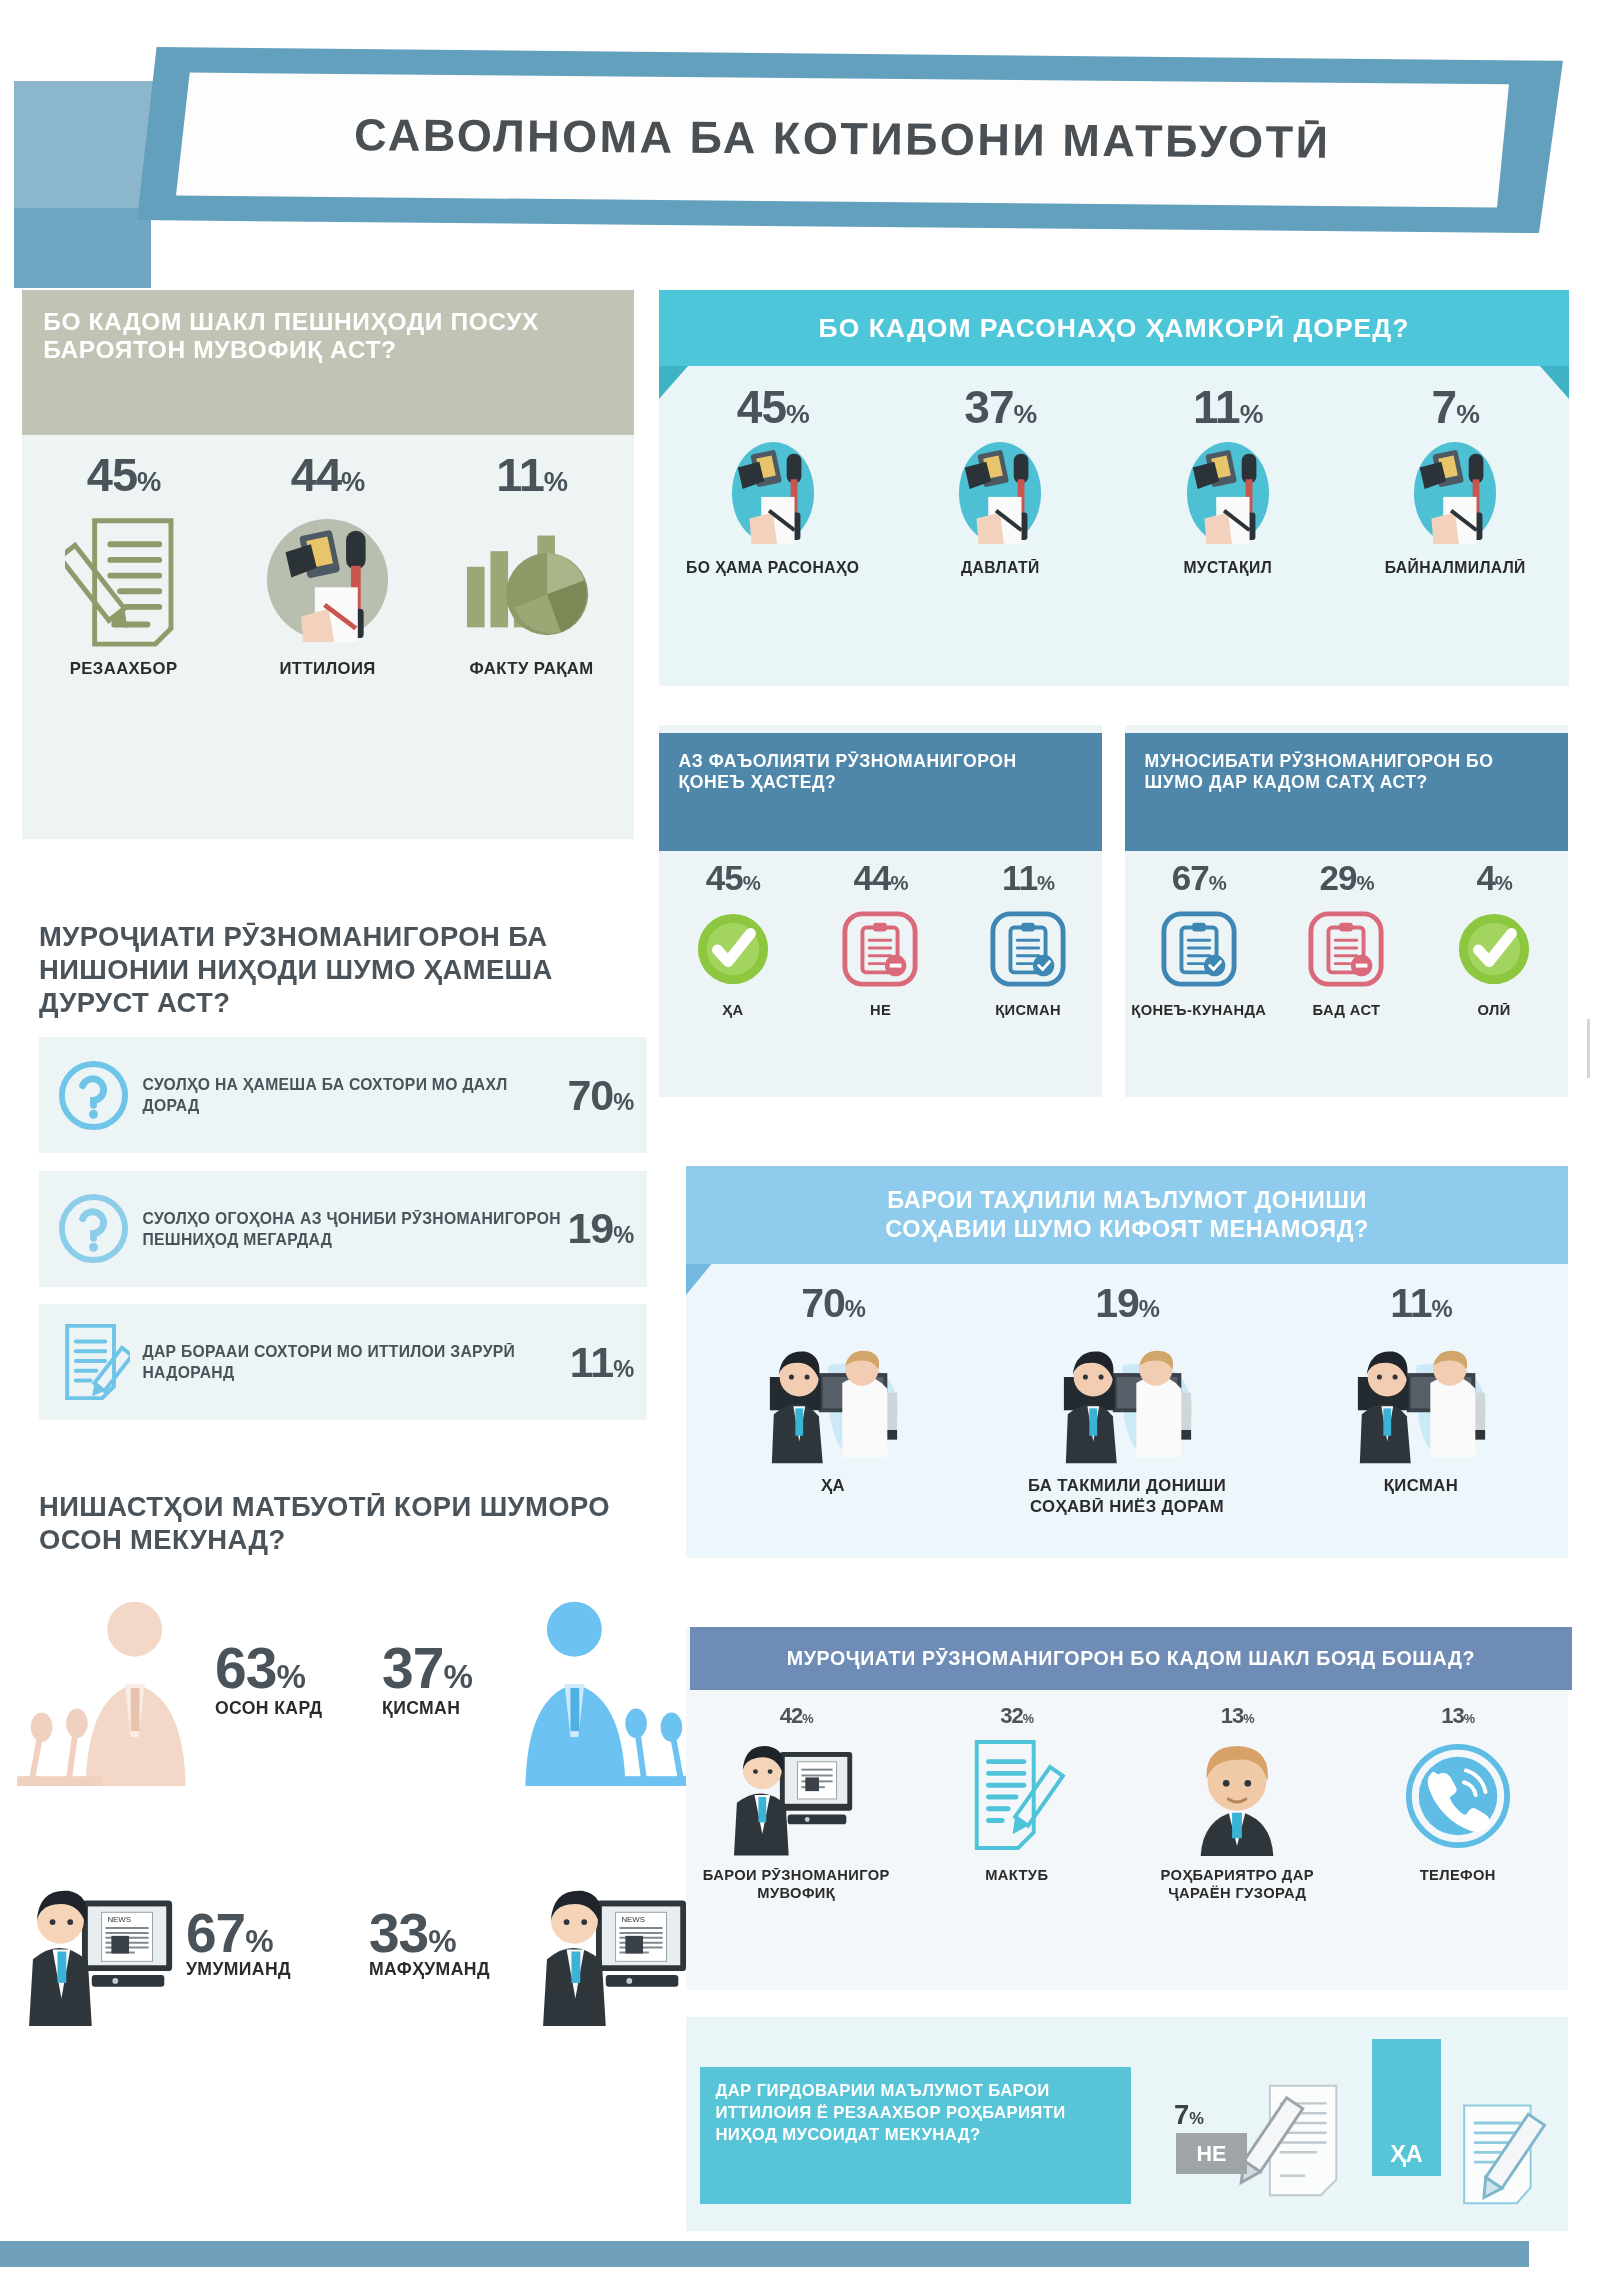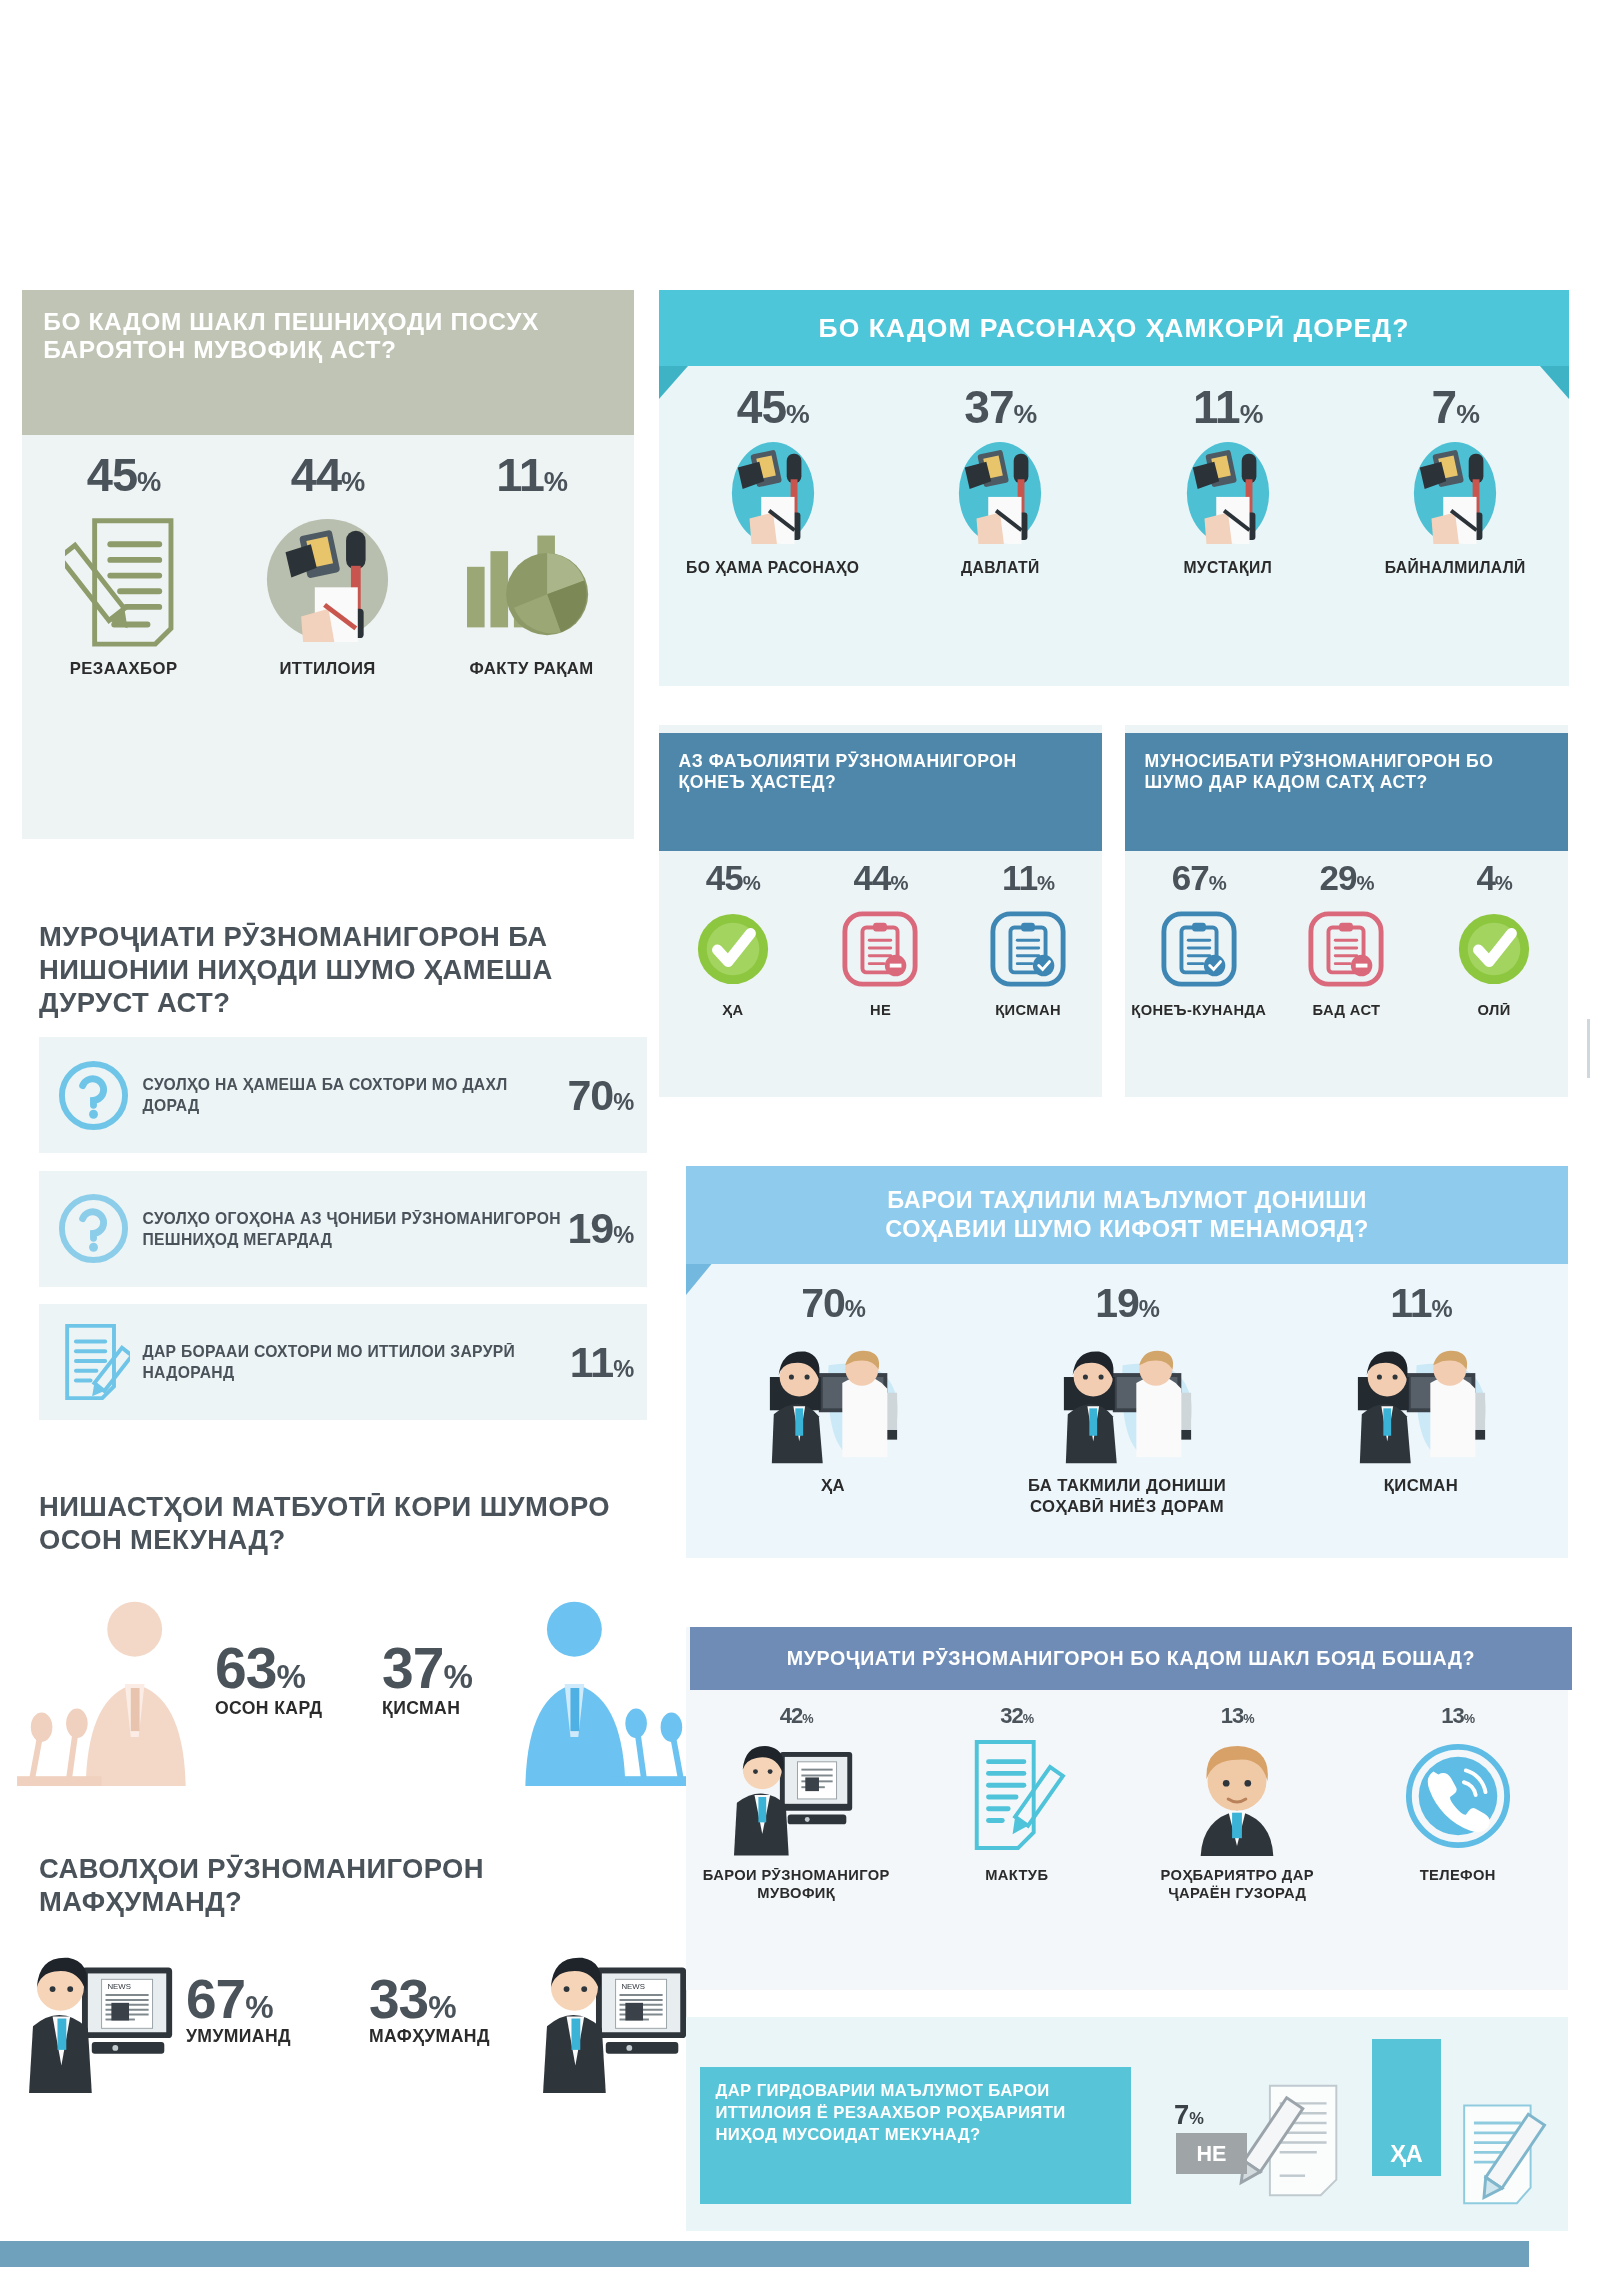--- a/index.html
+++ b/index.html
@@ -163,20 +163,28 @@
               background:#6FA0BC; }
 
   .edge-mark { position:absolute; right:11.8px; top:1019px; width:2.9px; height:59px;
                background:#cfd8dc; }
 </style>
 </head>
 <body>
 
 <div id="page">
 
+  <div class="hdr">
+    <div class="hdr-strip-a"></div>
+    <div class="hdr-strip-b"></div>
+    <div class="hdr-ribbon"></div>
+    <div class="hdr-plate">
+      <div class="hdr-title">САВОЛНОМА БА КОТИБОНИ МАТБУОТӢ</div>
+    </div>
+  </div>
 
   <div class="sec-sage">
     <div class="sage-bar">
       <span>БО КАДОМ ШАКЛ ПЕШНИҲОДИ ПОСУХ БАРОЯТОН МУВОФИҚ АСТ?</span>
     </div>
     <div class="sage-items">
 
       <div class="sage-col">
         <div class="pct"><span>45</span><span class="sg">%</span></div>
         <div class="sage-ico">
@@ -610,21 +618,20 @@
           </g>
           <ellipse cx="185" cy="140" rx="11" ry="15" fill="#6CC2F0"></ellipse>
           <ellipse cx="149" cy="136" rx="11" ry="15" fill="#6CC2F0"></ellipse>
           <rect x="124" y="190" width="86" height="10" fill="#6CC2F0"></rect>
         </svg>
       </div>
     </div>
   </div>
 
   <div class="sec-cm">
-    <div class="cm-title">САВОЛҲОИ РӮЗНОМАНИГОРОН МАФҲУМАНД?</div>
     <div class="cm-body">
       <div class="cm-fig-l">
         <svg width="157" height="147" viewBox="0 0 160 150">
           <rect x="56" y="22" width="92" height="72" rx="4" fill="#2E353B"></rect>
           <rect x="62" y="28" width="80" height="60" fill="#E8EDEF"></rect>
           <rect x="76" y="34" width="52" height="50" fill="#fff" stroke="#9AA3A8"></rect>
           <text x="82" y="44" font-size="8" fill="#2E353B" font-family="Liberation Sans, sans-serif">NEWS</text>
           <g stroke="#7E888D" stroke-width="2">
             <line x1="80" y1="50" x2="124" y2="50"></line>
               <line x1="80" y1="55" x2="124" y2="55"></line>

